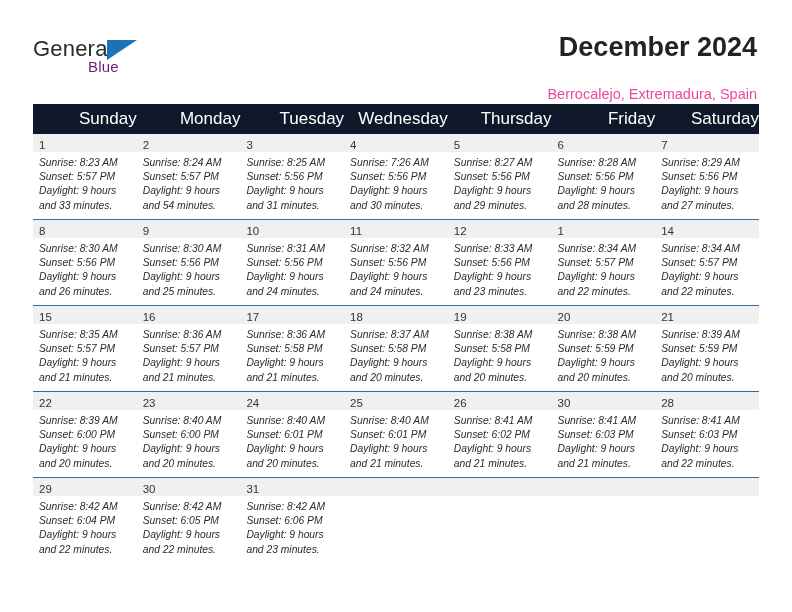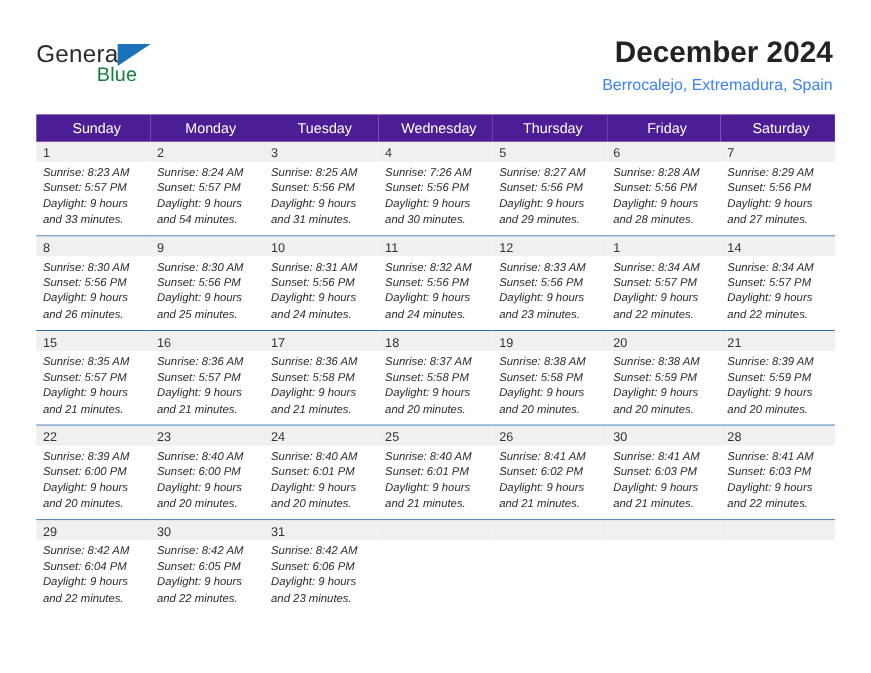--- a/index.html
+++ b/index.html
@@ -53,63 +53,63 @@
     top: 4px;
     width: 0;
     height: 0;
     border-left: 30px solid #1a73b8;
     border-bottom: 20px solid transparent;
   }
   .brand-blue {
     position: absolute;
     left: 55px;
     top: 22px;
-    font-size: 18px;
+    font-size: 15px;
     letter-spacing: 0.2px;
-    color: #15803d;
+    color: #701a75;
     font-family: "Liberation Sans", sans-serif;
   }
 
   .title-block {
     position: absolute;
     right: 35px;
     top: 30px;
     text-align: right;
   }
   .cal-title {
     font-size: 27px;
     color: #232323;
     font-weight: bold;
     line-height: 34px;
     white-space: nowrap;
   }
   .cal-subtitle {
     font-size: 14.5px;
-    color: #3b82f6;
+    color: #ec4899;
     line-height: 22px;
-    margin-top: 3px;
+    margin-top: 19px;
     white-space: nowrap;
   }
 
   
   .calendar {
     position: absolute;
     left: 33px;
     top: 104px;
     width: 726px;
     border-collapse: collapse;
     table-layout: fixed;
   }
 
   .calendar th {
-    background: #4c1d95;
+    background: #0f172a;
     color: #ffffff;
-    font-size: 13px;
+    font-size: 17px;
     font-weight: normal;
-    text-align: center;
+    text-align: right;
     padding: 5px 0 5px 6px;
     height: 12px;
     border: none;
   }
 
   .calendar td {
     width: 103.71px;
     vertical-align: top;
     padding: 0;
     border: none;

